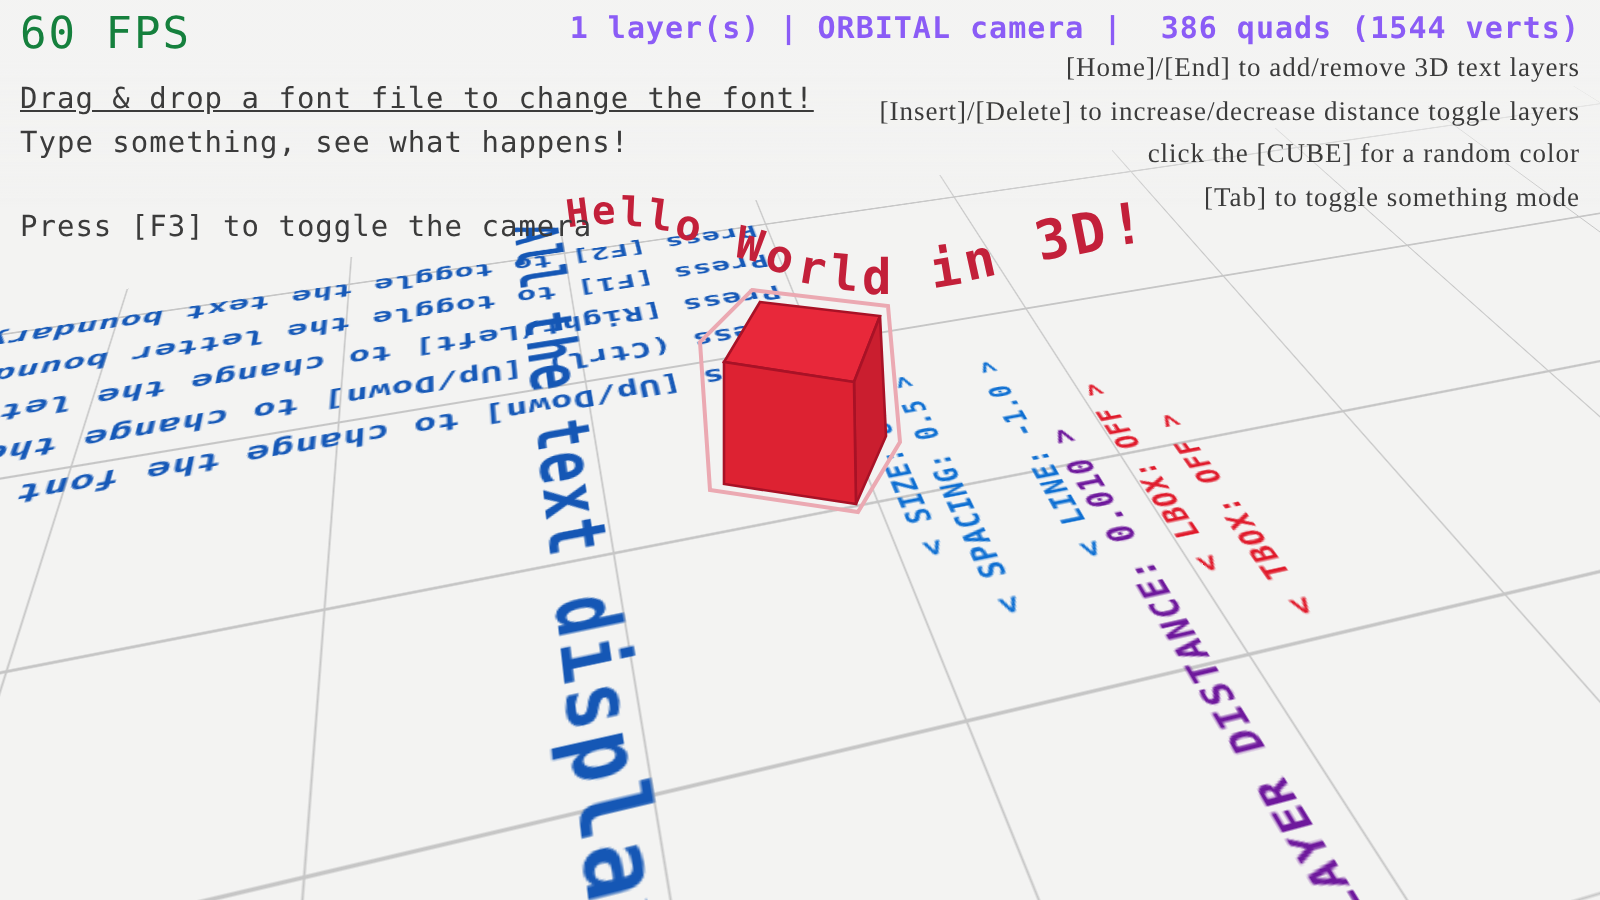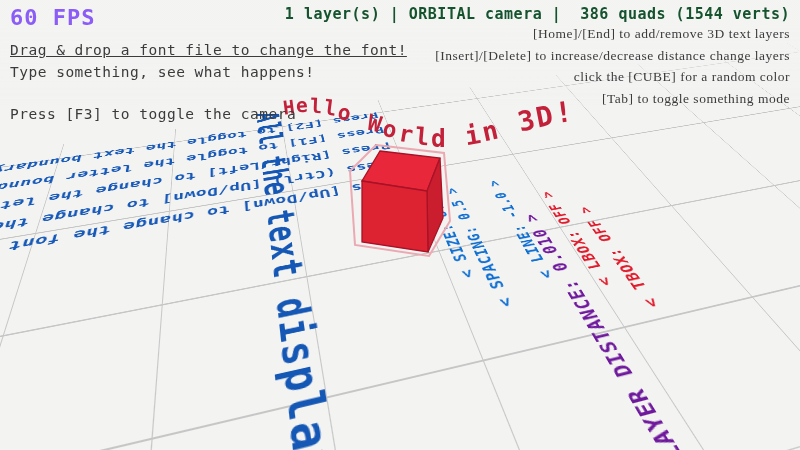--- a/index.html
+++ b/index.html
@@ -52,26 +52,26 @@
   .cube-layer { position:absolute; inset:0; pointer-events:none; }
   .cube-layer svg { display:block; }
   
   .hello {
     position:absolute; left:283px; top:94px; width:280px; height:90px;
     color:#c3203a; font-weight:bold; pointer-events:none;
   }
   .hello span { position:absolute; display:block; }
   
   .hud-left { position:absolute; left:10px; top:5px; color:#3b3b3b; }
-  .fps { color:#8b5cf6; font-size:22px; font-weight:bold; letter-spacing:1px; }
+  .fps { color:#15803d; font-size:22px; font-weight:normal; letter-spacing:1px; }
   .hud-line { font-size:14.5px; line-height:22px; letter-spacing:0.5px; }
   .hud-left .l1 { margin-top:9px;text-decoration:underline; }
   .hud-left .l3 { margin-top:20px; }
   .hud-right { position:absolute; right:10px; top:5px; text-align:right; color:#3b3b3b; }
-  .status { color:#14532d; font-size:15px; font-weight:bold; white-space:pre; letter-spacing:0.5px; }
+  .status { color:#8b5cf6; font-size:15px; font-weight:bold; white-space:pre; letter-spacing:0.5px; }
   .hud-right .hud-line { font-size:13.5px; line-height:21.5px; white-space:pre;font-family:Liberation Serif, serif; }
 </style>
 </head>
 <body>
 
 <div class="stage">
 
   <div class="s3d">
     <div class="floor">
       <div class="help-block">
@@ -130,18 +130,18 @@
     <div class="fps">60 FPS</div>
     <div class="hud-line l1">Drag &amp; drop a font file to change the font!</div>
     <div class="hud-line l2">Type something, see what happens!</div>
     <div class="hud-line l3">Press [F3] to toggle the camera</div>
   </div>
 
   <div class="hud-right">
     <div class="status">1 layer(s) | ORBITAL camera |  386 quads (1544 verts)</div>
 
   <div class="hud-line">[Home]/[End] to add/remove 3D text layers</div>
-      <div class="hud-line">[Insert]/[Delete] to increase/decrease distance change layers</div>
+      <div class="hud-line">[Insert]/[Delete] to increase/decrease distance toggle layers</div>
       <div class="hud-line">click the [CUBE] for a random color</div>
       <div class="hud-line">[Tab] to toggle something mode</div>
     </div>
 
 </div>
 
 </body></html>

